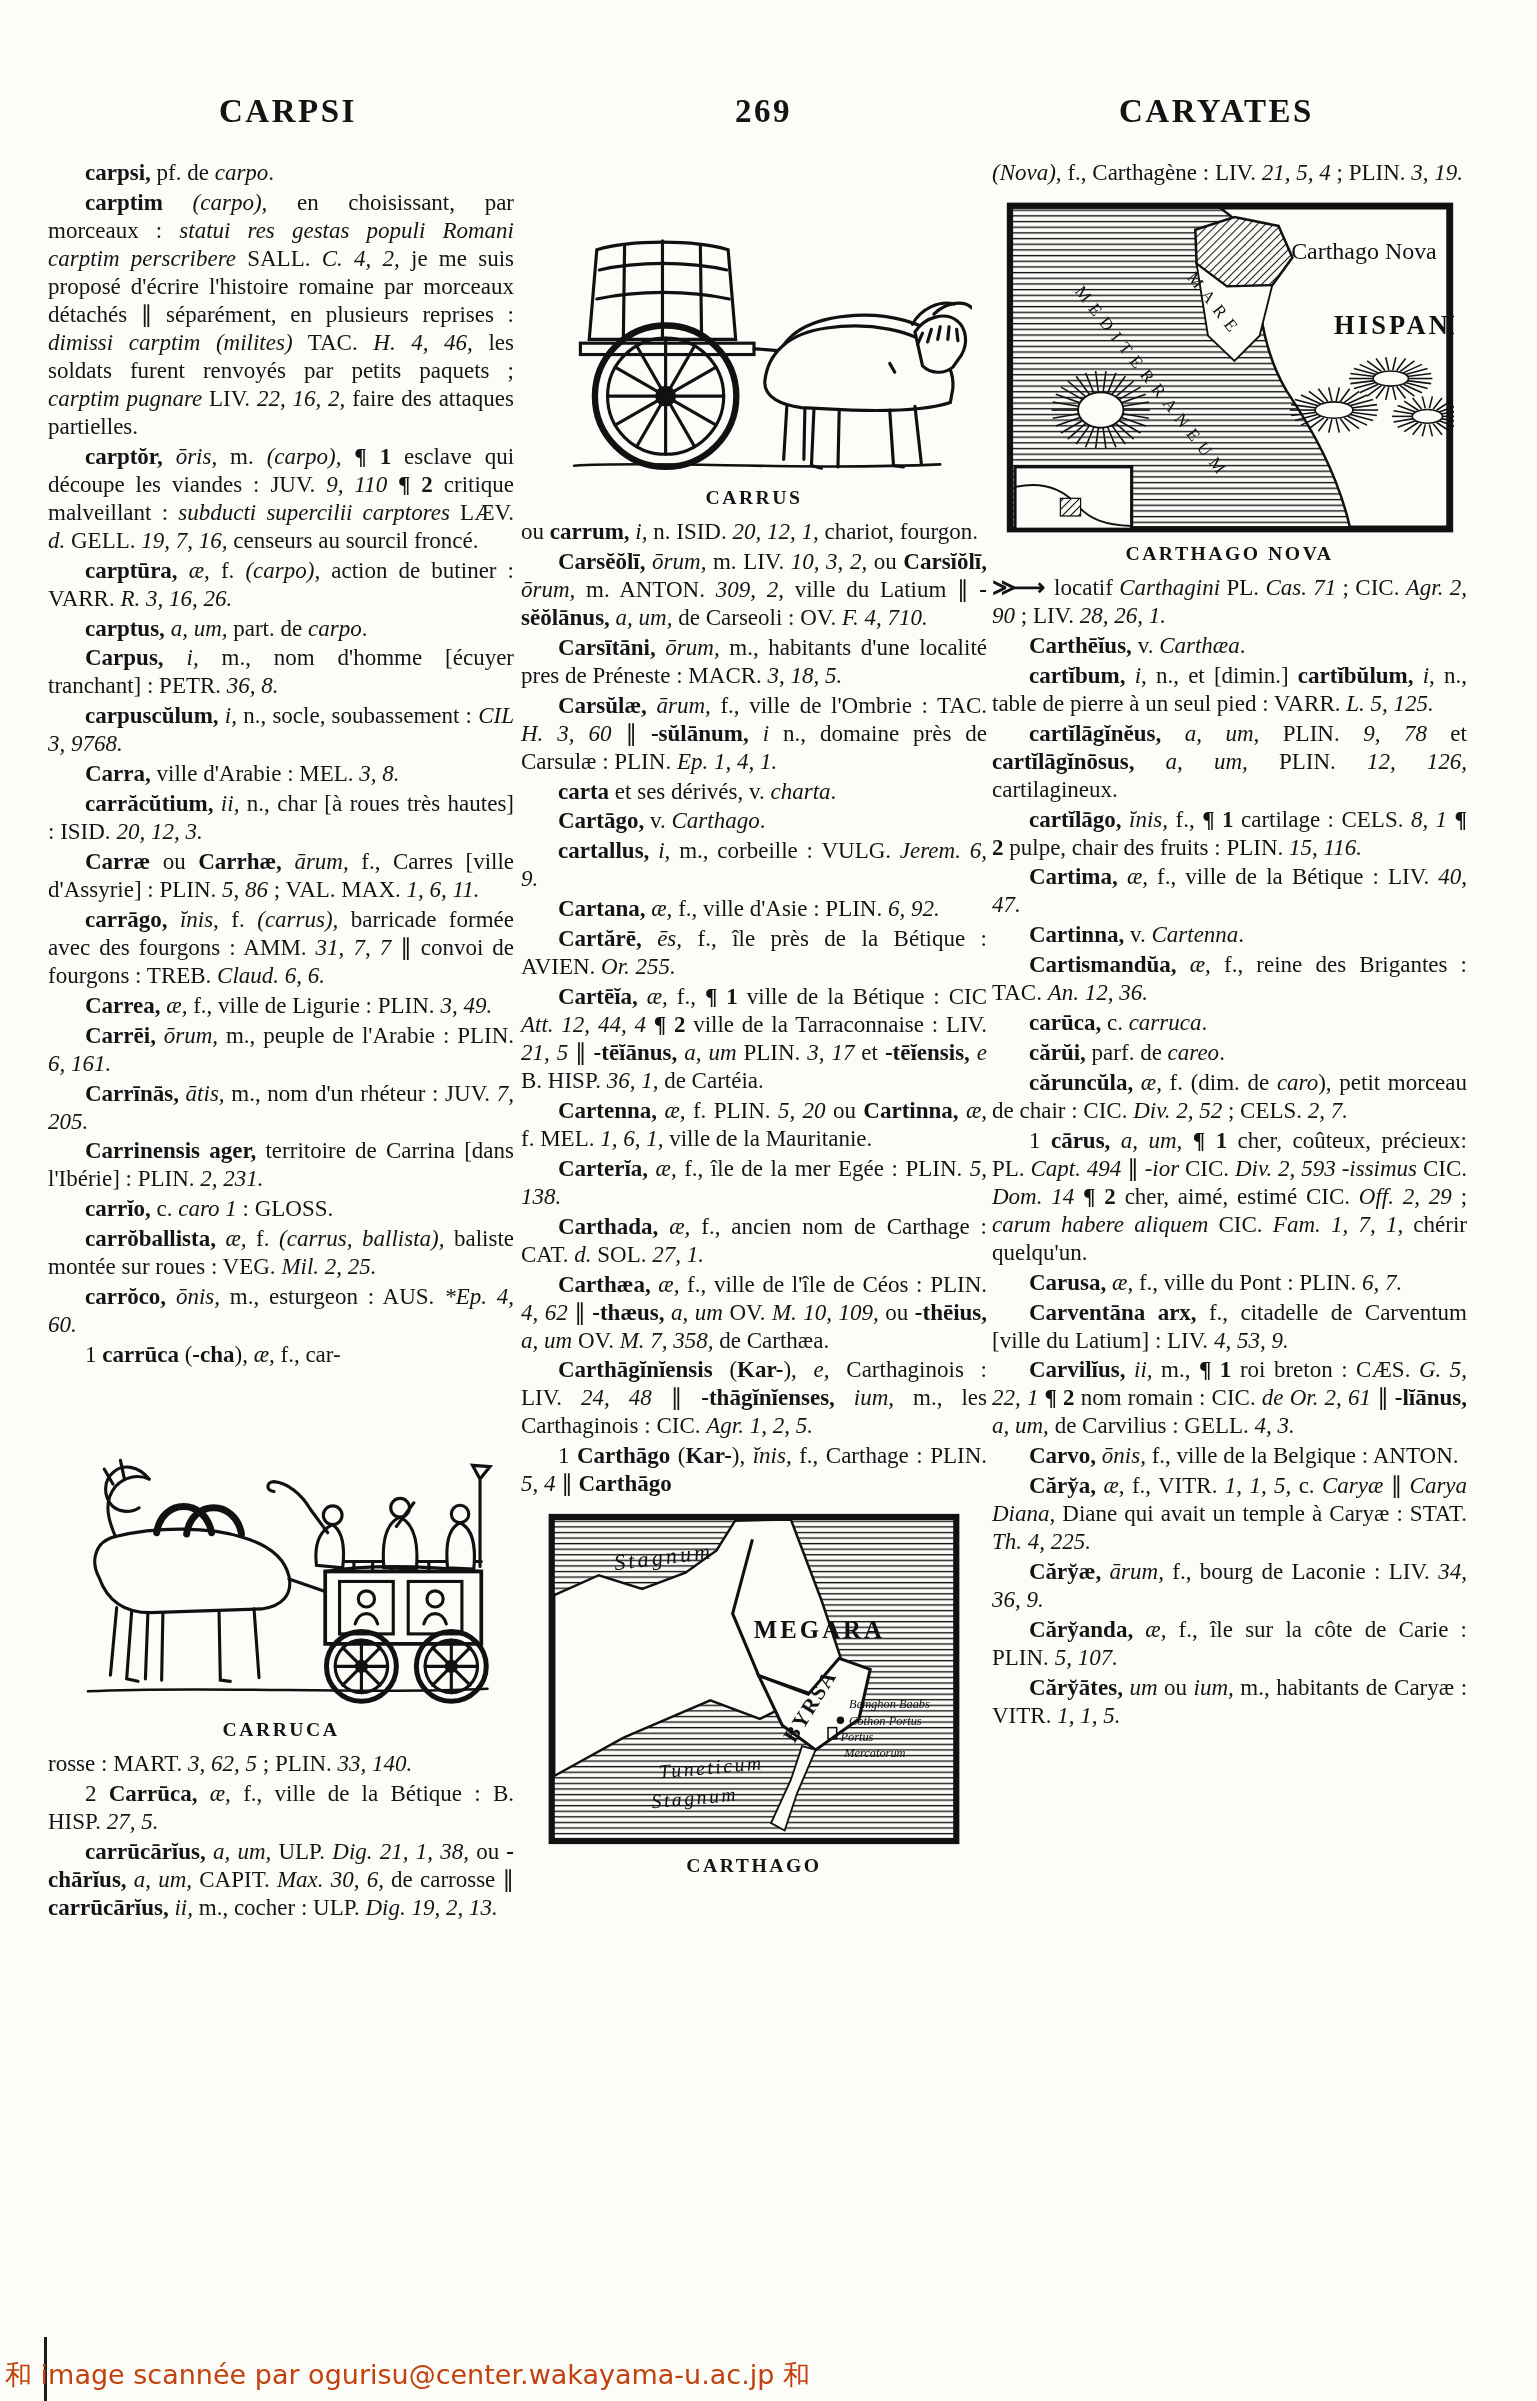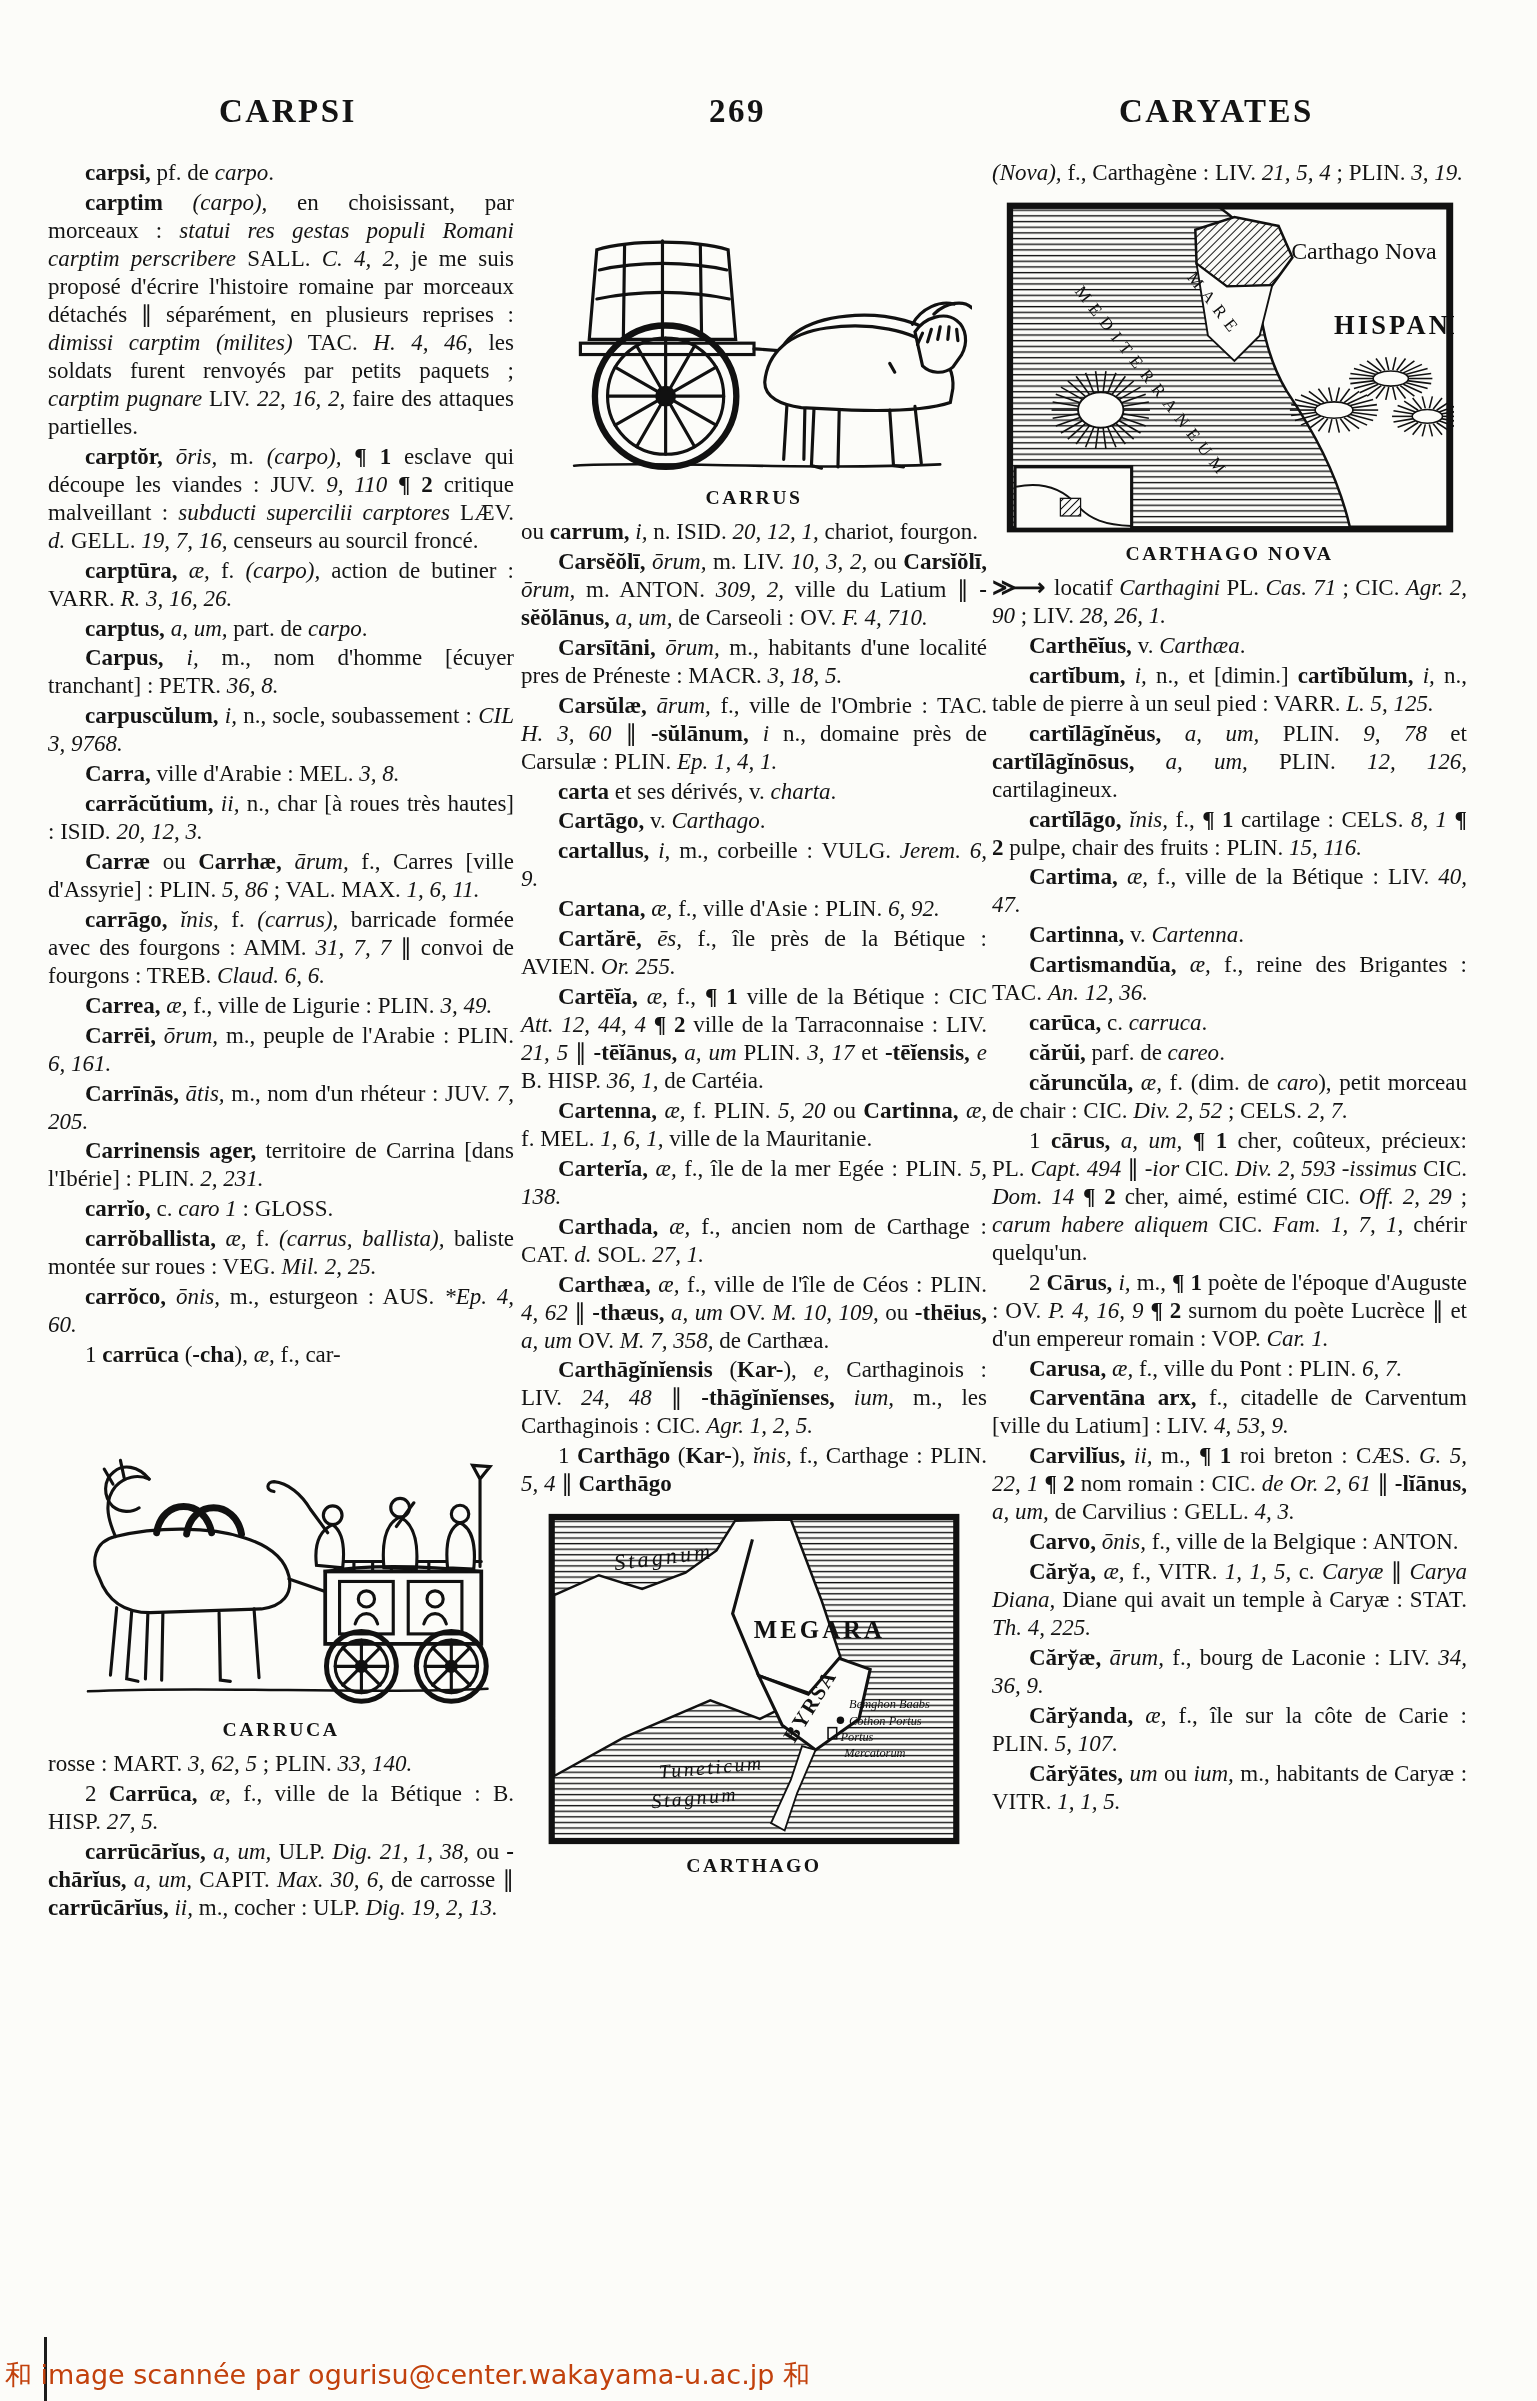--- a/index.html
+++ b/index.html
@@ -21,21 +21,21 @@
   .footer{position:absolute;left:5px;top:2357px;font-family:"DejaVu Sans",sans-serif;
           font-size:27px;color:#c2410c;}
   .tick{position:absolute;left:44px;top:2337px;width:2.5px;height:65px;background:#1c1c1c;}
 </style>
 </head>
 <body>
 
 <div class="page">
 
   <div class="colhead" style="left:219px">CARPSI</div>
-  <div class="colhead" style="left:709px">269</div>
+  <div class="colhead" style="left:735px">269</div>
   <div class="colhead" style="left:1119px">CARYATES</div>
 
   <div class="col" style="left:48px;width:466px">
     <div>
         <p class="entry"><b>carpsi,</b> pf. de <i>carpo</i>.</p>
         <p class="entry"><b>carptim</b> <i>(carpo),</i> en choisissant, par morceaux : <i>statui res gestas populi Romani carptim perscribere</i> SALL. <i>C. 4, 2,</i> je me suis proposé d'écrire l'histoire romaine par morceaux détachés ∥ séparément, en plusieurs reprises : <i>dimissi carptim (milites)</i> TAC. <i>H. 4, 46,</i> les soldats furent renvoyés par petits paquets ; <i>carptim pugnare</i> LIV. <i>22, 16, 2,</i> faire des attaques partielles.</p>
         <p class="entry"><b>carptŏr,</b> <i>ōris,</i> m. <i>(carpo),</i> <b>¶ 1</b> esclave qui découpe les viandes : JUV. <i>9, 110</i> <b>¶ 2</b> critique malveillant : <i>subducti supercilii carptores</i> LÆV. <i>d.</i> GELL. <i>19, 7, 16,</i> censeurs au sourcil froncé.</p>
         <p class="entry"><b>carptūra,</b> <i>æ,</i> f. <i>(carpo),</i> action de butiner : VARR. <i>R. 3, 16, 26.</i></p>
         <p class="entry"><b>carptus,</b> <i>a, um,</i> part. de <i>carpo</i>.</p>
         <p class="entry"><b>Carpus,</b> <i>i,</i> m., nom d'homme [écuyer tranchant] : PETR. <i>36, 8.</i></p>
@@ -356,21 +356,20 @@
         <p class="entry"><b>cartĭbum,</b> <i>i,</i> n., et [dimin.] <b>cartĭbŭlum,</b> <i>i,</i> n., table de pierre à un seul pied : VARR. <i>L. 5, 125.</i></p>
         <p class="entry"><b>cartĭlāgĭnĕus,</b> <i>a, um,</i> PLIN. <i>9, 78</i> et <b>cartĭlāgĭnōsus,</b> <i>a, um,</i> PLIN. <i>12, 126,</i> cartilagineux.</p>
         <p class="entry"><b>cartĭlāgo,</b> <i>ĭnis,</i> f., <b>¶ 1</b> cartilage : CELS. <i>8, 1</i> <b>¶ 2</b> pulpe, chair des fruits : PLIN. <i>15, 116.</i></p>
         <p class="entry"><b>Cartima,</b> <i>æ,</i> f., ville de la Bétique : LIV. <i>40, 47.</i></p>
         <p class="entry"><b>Cartinna,</b> v. <i>Cartenna</i>.</p>
         <p class="entry"><b>Cartismandŭa,</b> <i>æ,</i> f., reine des Brigantes : TAC. <i>An. 12, 36.</i></p>
         <p class="entry"><b>carūca,</b> c. <i>carruca</i>.</p>
         <p class="entry"><b>cărŭi,</b> parf. de <i>careo</i>.</p>
         <p class="entry"><b>căruncŭla,</b> <i>æ,</i> f. (dim. de <i>caro</i>), petit morceau de chair : CIC. <i>Div. 2, 52</i> ; CELS. <i>2, 7.</i></p>
         <p class="entry">1 <b>cārus,</b> <i>a, um,</i> <b>¶ 1</b> cher, coûteux, précieux: PL. <i>Capt. 494</i> ∥ <i>-ior</i> CIC. <i>Div. 2, 593</i> <i>-issimus</i> CIC. <i>Dom. 14</i> <b>¶ 2</b> cher, aimé, estimé CIC. <i>Off. 2, 29</i> ; <i>carum habere aliquem</i> CIC. <i>Fam. 1, 7, 1,</i> chérir quelqu'un.</p>
-        <p class="entry">2 <b>Cārus,</b> <i>i,</i> m., <b>¶ 1</b> poète de l'époque d'Auguste : OV. <i>P. 4, 16, 9</i> <b>¶ 2</b> surnom du poète Lucrèce ∥ et d'un empereur romain : VOP. <i>Car. 1.</i></p>
         <p class="entry"><b>Carusa,</b> <i>æ,</i> f., ville du Pont : PLIN. <i>6, 7.</i></p>
         <p class="entry"><b>Carventāna arx,</b> f., citadelle de Carventum [ville du Latium] : LIV. <i>4, 53, 9.</i></p>
         <p class="entry"><b>Carvilĭus,</b> <i>ii,</i> m., <b>¶ 1</b> roi breton : CÆS. <i>G. 5, 22, 1</i> <b>¶ 2</b> nom romain : CIC. <i>de Or. 2, 61</i> ∥ <b>-lĭānus,</b> <i>a, um,</i> de Carvilius : GELL. <i>4, 3.</i></p>
         <p class="entry"><b>Carvo,</b> <i>ōnis,</i> f., ville de la Belgique : ANTON.</p>
         <p class="entry"><b>Căry̆a,</b> <i>æ,</i> f., VITR. <i>1, 1, 5,</i> c. <i>Caryæ</i> ∥ <i>Carya Diana,</i> Diane qui avait un temple à Caryæ : STAT. <i>Th. 4, 225.</i></p>
         <p class="entry"><b>Căry̆æ,</b> <i>ārum,</i> f., bourg de Laconie : LIV. <i>34, 36, 9.</i></p>
         <p class="entry"><b>Căry̆anda,</b> <i>æ,</i> f., île sur la côte de Carie : PLIN. <i>5, 107.</i></p>
         <p class="entry"><b>Căry̆ātes,</b> <i>um</i> ou <i>ium,</i> m., habitants de Caryæ : VITR. <i>1, 1, 5.</i></p>
       </div>
   </div>

